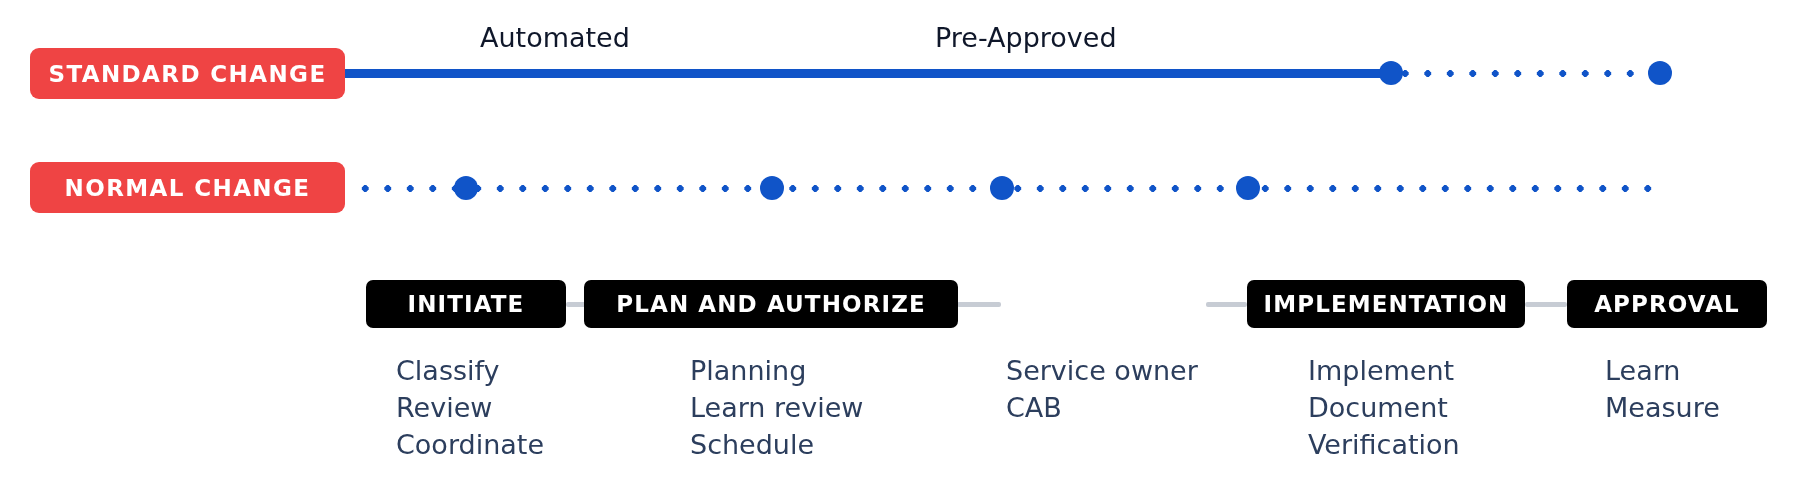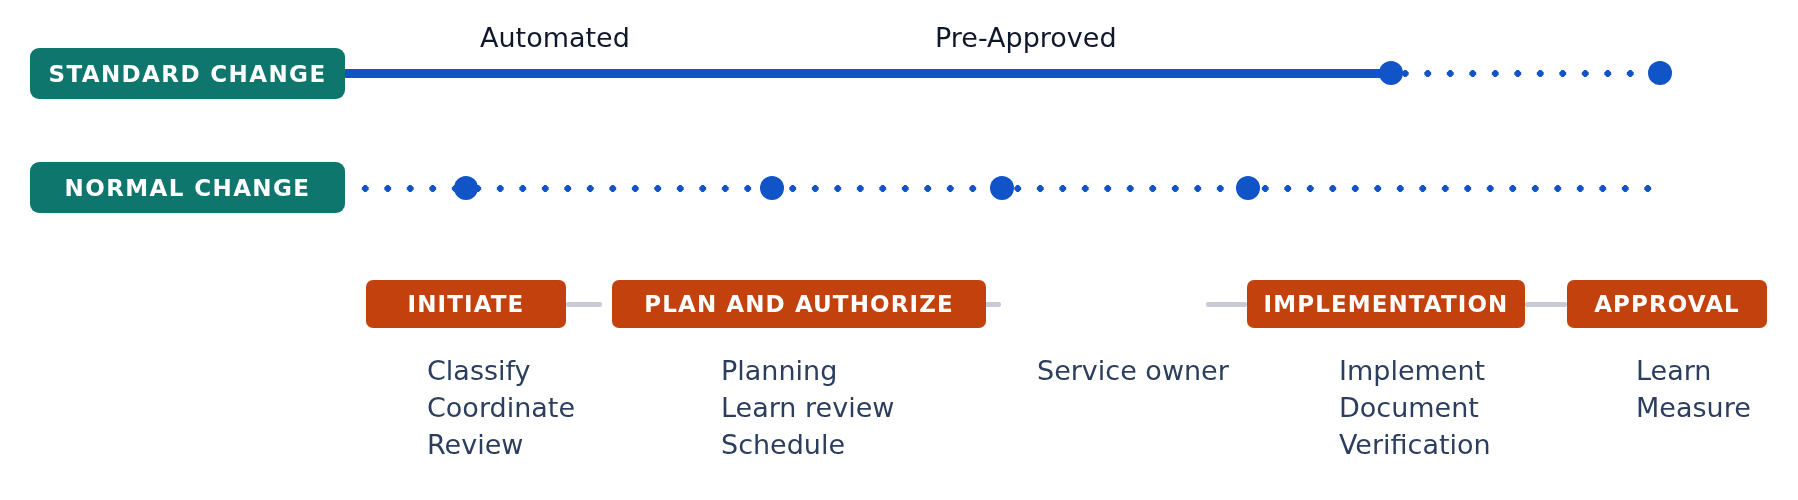--- a/index.html
+++ b/index.html
@@ -19,21 +19,21 @@
     height: 500px;
     background: #ffffff;
   }
 
   
   .track-label {
     position: absolute;
     display: flex;
     align-items: center;
     justify-content: center;
-    background: #0f766e;
+    background: #ef4444;
     color: #ffffff;
     border-radius: 9px;
     font-family: "DejaVu Sans", sans-serif;
     font-weight: bold;
     font-size: 23px;
     letter-spacing: 1.4px;
     box-sizing: border-box;
   }
   #standard-label { left: 30px; top: 48px; width: 315px; height: 51px; }
   #normal-label   { left: 30px; top: 162px; width: 315px; height: 51px; }
@@ -83,21 +83,21 @@
     position: absolute;
     left: 0;
     top: 280px;
     width: 1798px;
     height: 48px;
   }
   .stage-box {
     position: absolute;
     top: 0;
     height: 48px;
-    background: #c2410c;
+    background: #000000;
     border-radius: 7px;
     display: flex;
     align-items: center;
     justify-content: center;
     color: #ffffff;
     font-family: "DejaVu Sans", sans-serif;
     font-weight: bold;
     font-size: 23px;
     letter-spacing: 1.1px;
     box-sizing: border-box;
@@ -113,21 +113,20 @@
 
   
   .stage-list {
     position: absolute;
     top: 352px;
     font-family: "DejaVu Sans", sans-serif;
     font-size: 27px;
     line-height: 37px;
     color: #2c3e5d;
     white-space: nowrap;
-    margin-left: 31px;
   }
   .stage-list div { display: block; }
 </style>
 </head>
 <body>
 
 <div id="canvas">
 
   <div id="standard-label" class="track-label">STANDARD CHANGE</div>
 
@@ -153,42 +152,43 @@
 
   <div id="stage-row">
 
     <div class="stage-connector" style="left:566px; width:36px;"></div>
     <div class="stage-connector" style="left:957px; width:44px;"></div>
     <div class="stage-connector" style="left:1206px; width:41px;"></div>
     <div class="stage-connector" style="left:1525px; width:42px;"></div>
 
     <div class="stage-box" style="left:366px; width:200px;">INITIATE</div>
 
-    <div class="stage-box" style="left:612px; width:374px;">PLAN AND AUTHORIZE</div>
+    <div class="stage-box" style="left:584px; width:374px;">PLAN AND AUTHORIZE</div>
 
 
     <div class="stage-box" style="left:1247px; width:278px;text-align:right;">IMPLEMENTATION</div>
 
     <div class="stage-box" style="left:1567px; width:200px;">APPROVAL</div>
   </div>
 
   <div class="stage-list" style="left:396px;">
     <div>Classify</div>
+    <div>Review</div>
     <div>Coordinate</div>
-    <div>Review</div>
   </div>
 
   <div class="stage-list" style="left:690px;">
     <div>Planning</div>
     <div>Learn review</div>
     <div>Schedule</div>
   </div>
 
   <div class="stage-list" style="left:1006px;">
     <div>Service owner</div>
+    <div>CAB</div>
   </div>
 
   <div class="stage-list" style="left:1308px;">
     <div>Implement</div>
     <div>Document</div>
     <div>Verification</div>
   </div>
 
   <div class="stage-list" style="left:1605px;">
     <div>Learn</div>

